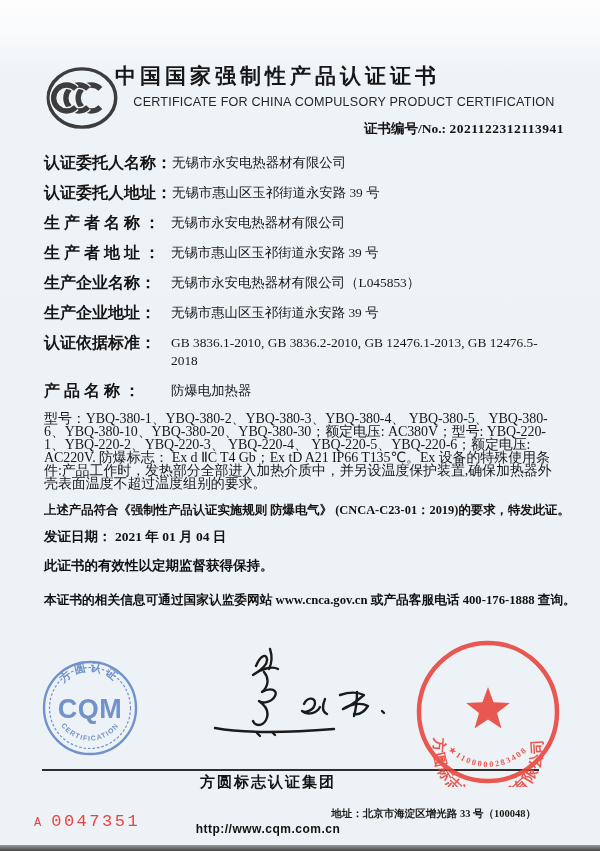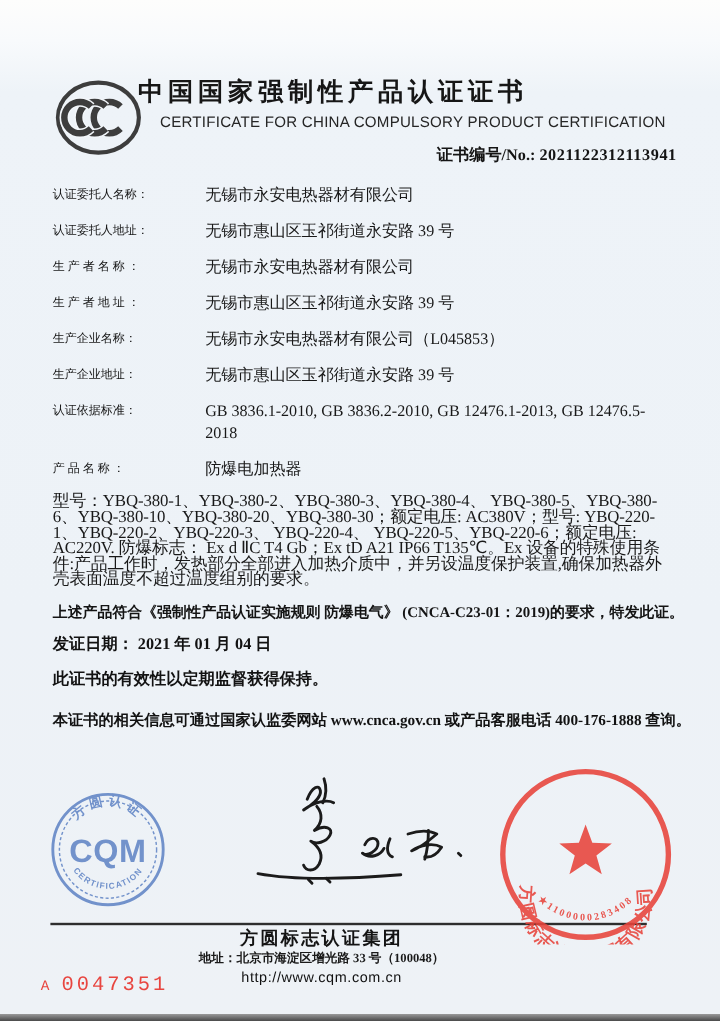--- a/index.html
+++ b/index.html
@@ -9,36 +9,36 @@
     font-family:"Liberation Serif", serif; color:#1f1f1f;
   }
   .title-cn{position:absolute;top:62px;left:115px;width:380px;
     font-size:21px;font-weight:bold;letter-spacing:4px;color:#161616;}
   .title-en{position:absolute;top:95px;left:98px;width:492px;text-align:center;
     font-family:"Liberation Sans",sans-serif;font-size:12.6px;color:#262626;letter-spacing:.2px;}
   .cert-no{position:absolute;top:120px;right:36px;font-size:13.5px;font-weight:bold;color:#141414;}
   .cert-no .num{font-weight:bold;letter-spacing:.5px;}
   .fields{position:absolute;top:154px;left:44px;width:520px;}
   .row{display:flex;margin-bottom:12px;}
-  .lbl{flex:0 0 127px;font-weight:normal;font-size:10px;line-height:18px;white-space:nowrap;color:#151515;}
+  .lbl{flex:0 0 127px;font-weight:bold;font-size:16px;line-height:18px;white-space:nowrap;color:#151515;}
   .val{font-size:13.4px;line-height:18px;color:#181818;}
   .val-small{font-size:14px;line-height:13px;letter-spacing:-.1px;}
   .statement{margin-top:2px;font-weight:bold;font-size:12.4px;white-space:nowrap;color:#141414;text-align:right;}
   .dates{display:flex;justify-content:space-between;margin-top:9px;font-weight:bold;font-size:13.5px;color:#121212;}
   .validity{margin-top:11px;font-weight:bold;font-size:13.5px;color:#121212;}
   .info{margin-top:17px;font-weight:bold;font-size:12.7px;white-space:nowrap;color:#121212;}
   .ccc-logo{position:absolute;top:58px;left:36px;}
   .cqm-logo{position:absolute;top:658px;left:40px;}
   .signature{position:absolute;top:642px;left:212px;}
   .stamp{position:absolute;top:637px;left:413px;z-index:3;}
   .rule{position:absolute;top:769px;left:42px;width:497px;height:2px;background:#2e2e2e;z-index:1;}
   .footer-text{position:absolute;top:773px;left:0;width:536px;text-align:center;z-index:2;}
   .org{font-size:15px;font-weight:bold;letter-spacing:2px;color:#141414;}
-  .addr{font-size:10.5px;font-weight:bold;margin-top:0;color:#1a1a1a;}
-  .web{font-family:"Liberation Sans",sans-serif;font-size:12px;font-weight:normal;letter-spacing:.5px;margin-top:1px;color:#111;}
+  .addr{font-size:10.5px;font-weight:bold;margin-top:15px;color:#1a1a1a;text-align:right;}
+  .web{font-family:"Liberation Sans",sans-serif;font-size:12px;font-weight:bold;letter-spacing:.5px;margin-top:1px;color:#111;}
   .serial{position:absolute;top:812px;left:34px;font-family:"Liberation Mono",monospace;color:#e8453f;z-index:2;}
   .serial .pfx{font-size:12px;margin-right:10px;}
   .serial .no{font-size:17px;letter-spacing:2.5px;}
   .bottom-strip{position:absolute;top:845px;left:0;width:600px;height:6px;
     background:linear-gradient(180deg,#9a9a9a,#474747);}
 </style>
 </head>
 <body>
 
 <div class="page">

